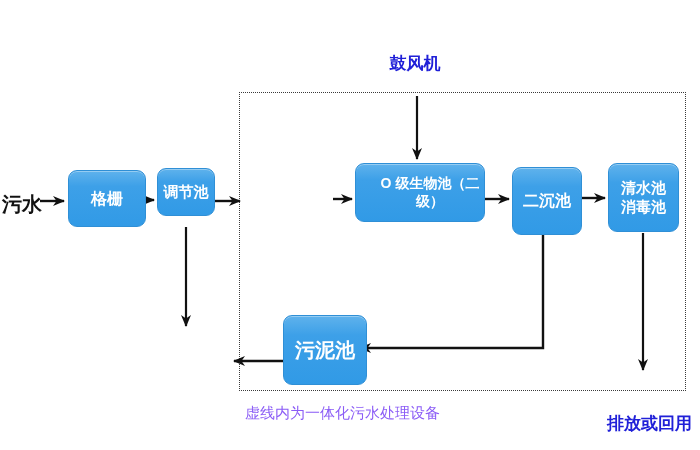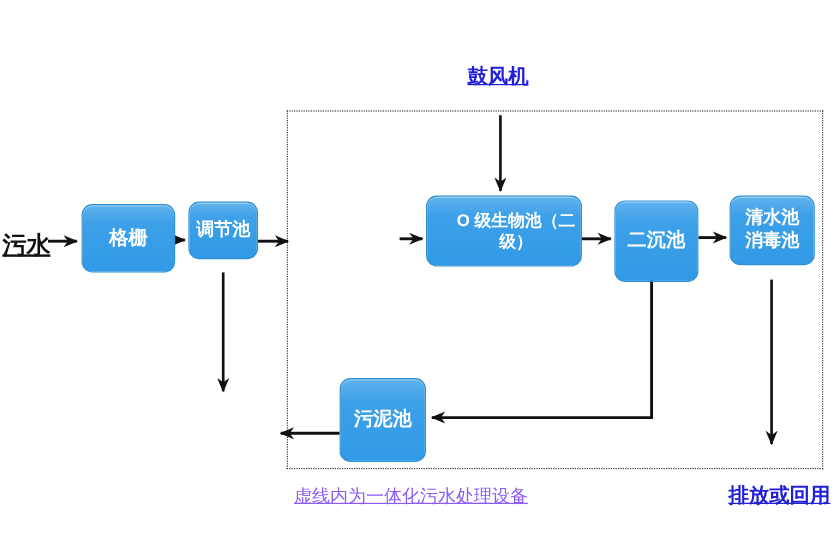--- a/index.html
+++ b/index.html
@@ -19,28 +19,28 @@
     color:#ffffff;font-weight:bold;
     display:flex;flex-direction:column;align-items:center;justify-content:center;
     text-align:center;line-height:1.25;
     box-shadow:inset 0 1px 0 rgba(255,255,255,.35);
   }
   .node-grid{left:68px;top:170px;width:78px;height:57px;font-size:16px;}
   .node-regulating{left:157px;top:168px;width:58px;height:48px;font-size:15px;}
   .node-abio{left:243px;top:167px;width:90px;height:55px;font-size:15px;}
   .node-obio{left:355px;top:163px;width:130px;height:59px;font-size:14px;padding-left:20px;}
   .node-sed{left:512px;top:167px;width:70px;height:68px;font-size:16px;}
-  .node-clear{left:608px;top:163px;width:71px;height:58px;font-size:15px;}
-  .node-sludge{left:283px;top:315px;width:72px;height:70px;font-size:16px;}
-  .lbl{position:absolute;z-index:3;white-space:nowrap;text-decoration:underline;}
+  .node-clear{left:608px;top:163px;width:71px;height:69px;font-size:15px;}
+  .node-sludge{left:283px;top:315px;width:84px;height:70px;font-size:20px;}
+  .lbl{position:absolute;z-index:3;white-space:nowrap;}
   .lbl-source{left:2px;top:191px;width:40px;text-align:right;font-size:20px;font-weight:bold;color:#111;}
   .lbl-blower{left:378px;top:52px;width:74px;text-align:center;font-size:17px;font-weight:bold;color:#2020d8;}
   .lbl-sludge-out{left:55px;top:351px;font-size:15px;font-weight:bold;color:#2a2ac8;}
   .lbl-caption{left:245px;top:404px;font-size:15px;color:#8b5cf6;}
-  .lbl-discharge{left:607px;top:401px;font-size:17px;font-weight:bold;color:#2020d8;}
+  .lbl-discharge{left:607px;top:412px;font-size:17px;font-weight:bold;color:#2020d8;}
 </style>
 </head>
 <body>
 
 <div class="stage">
 
   <div class="dashed-boundary"></div>
 
   <svg class="arrow-layer" width="700" height="450" viewBox="0 0 700 450">
     <defs>

